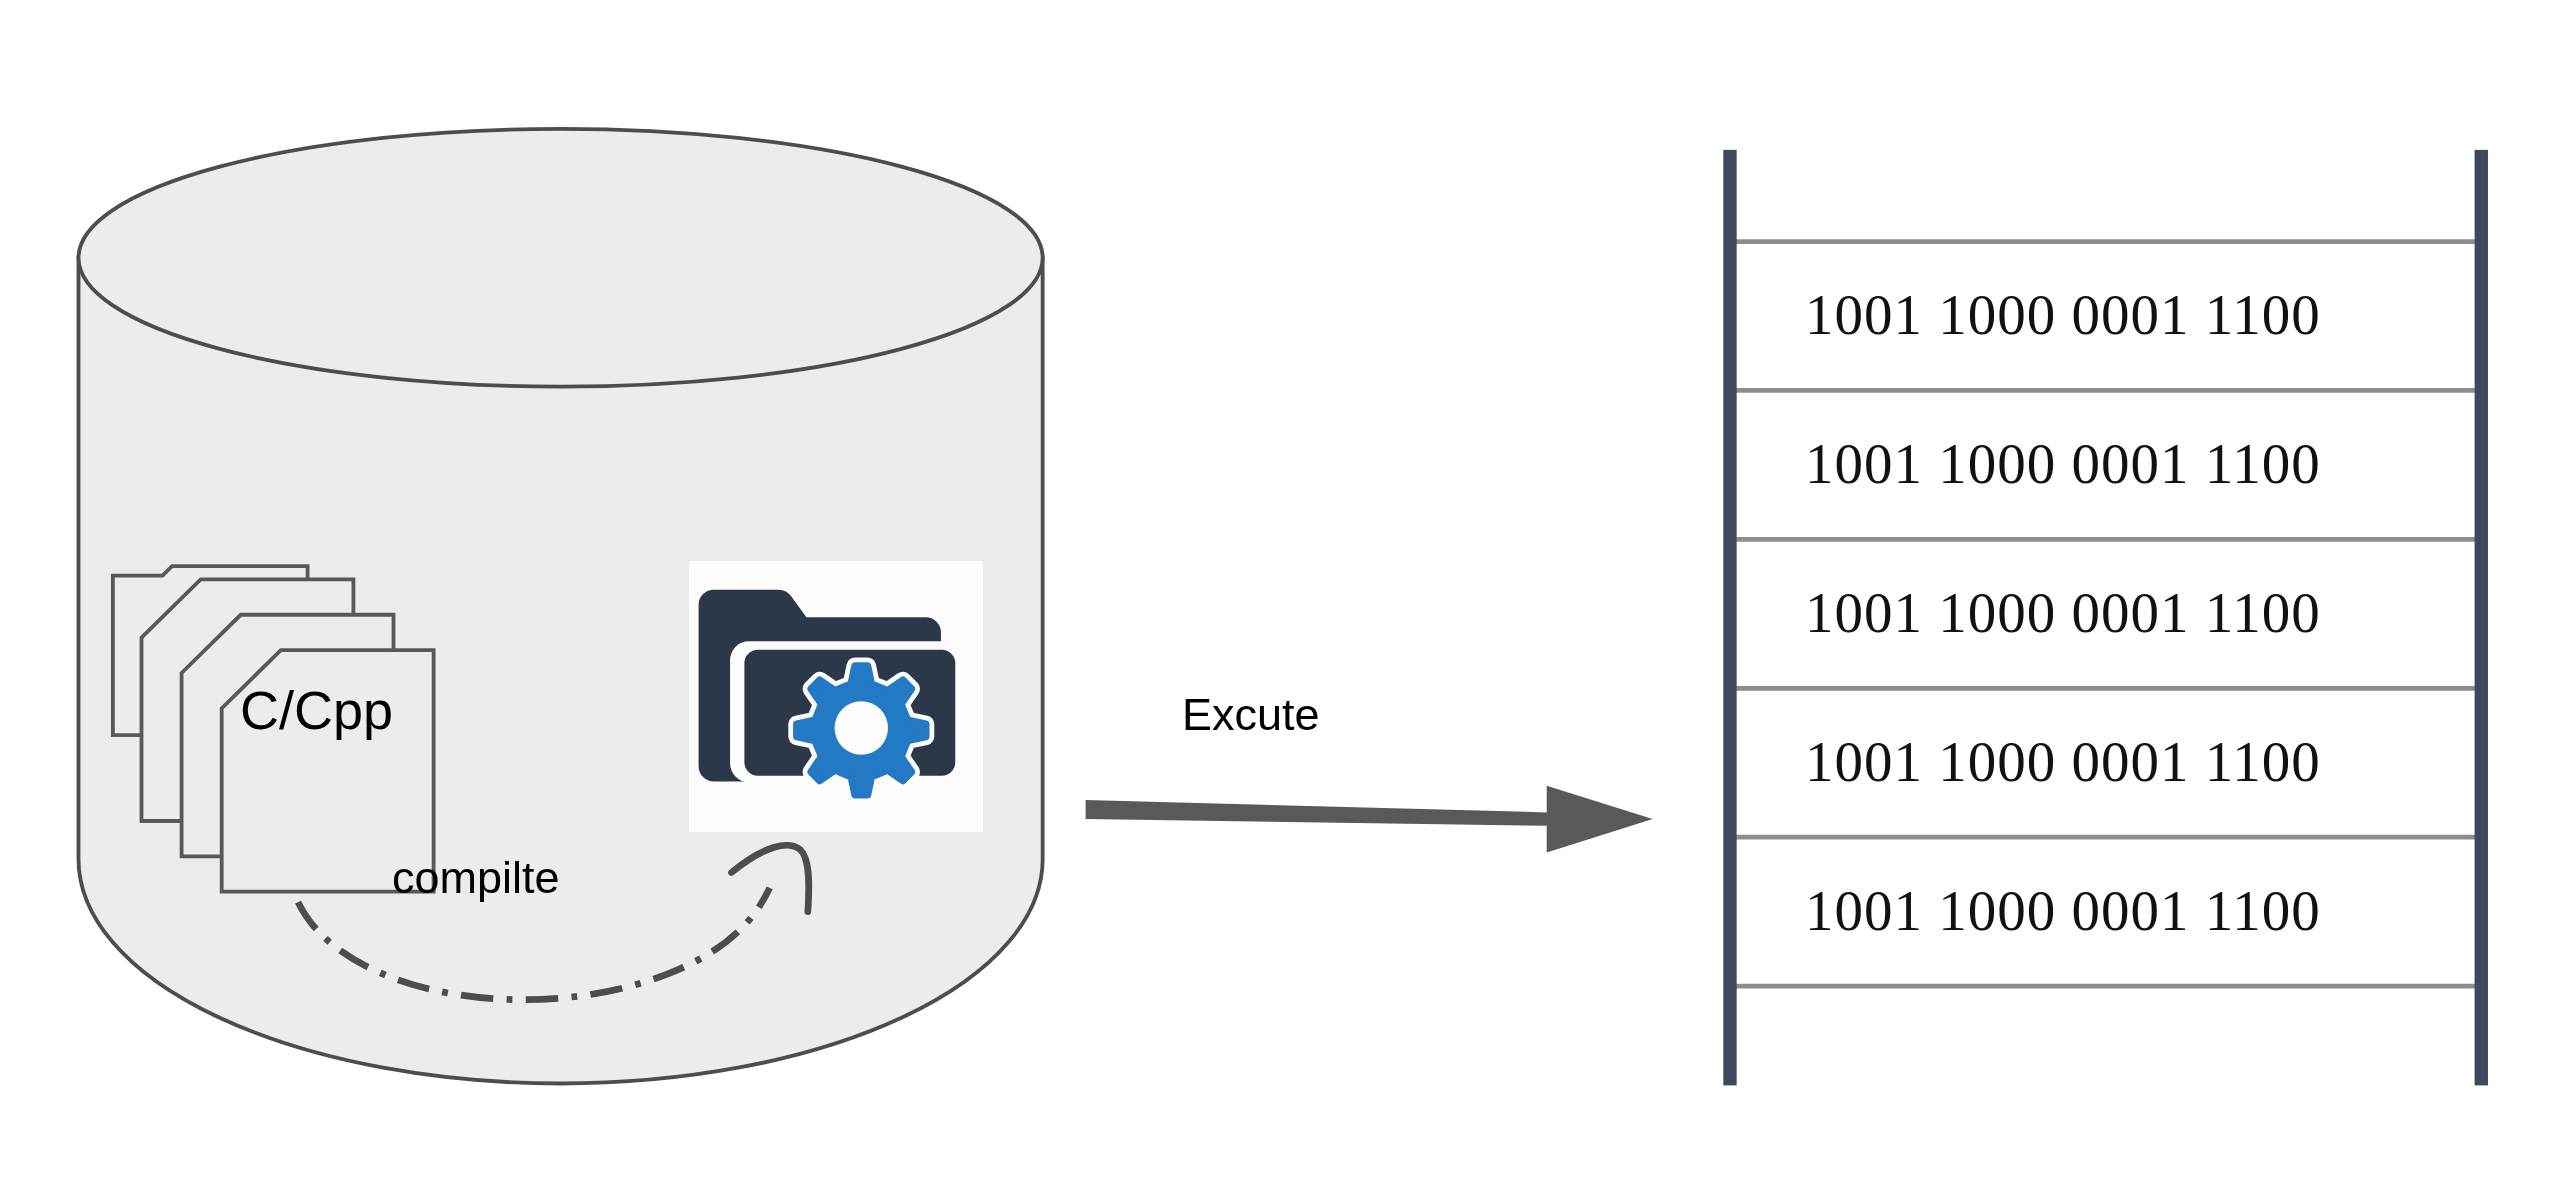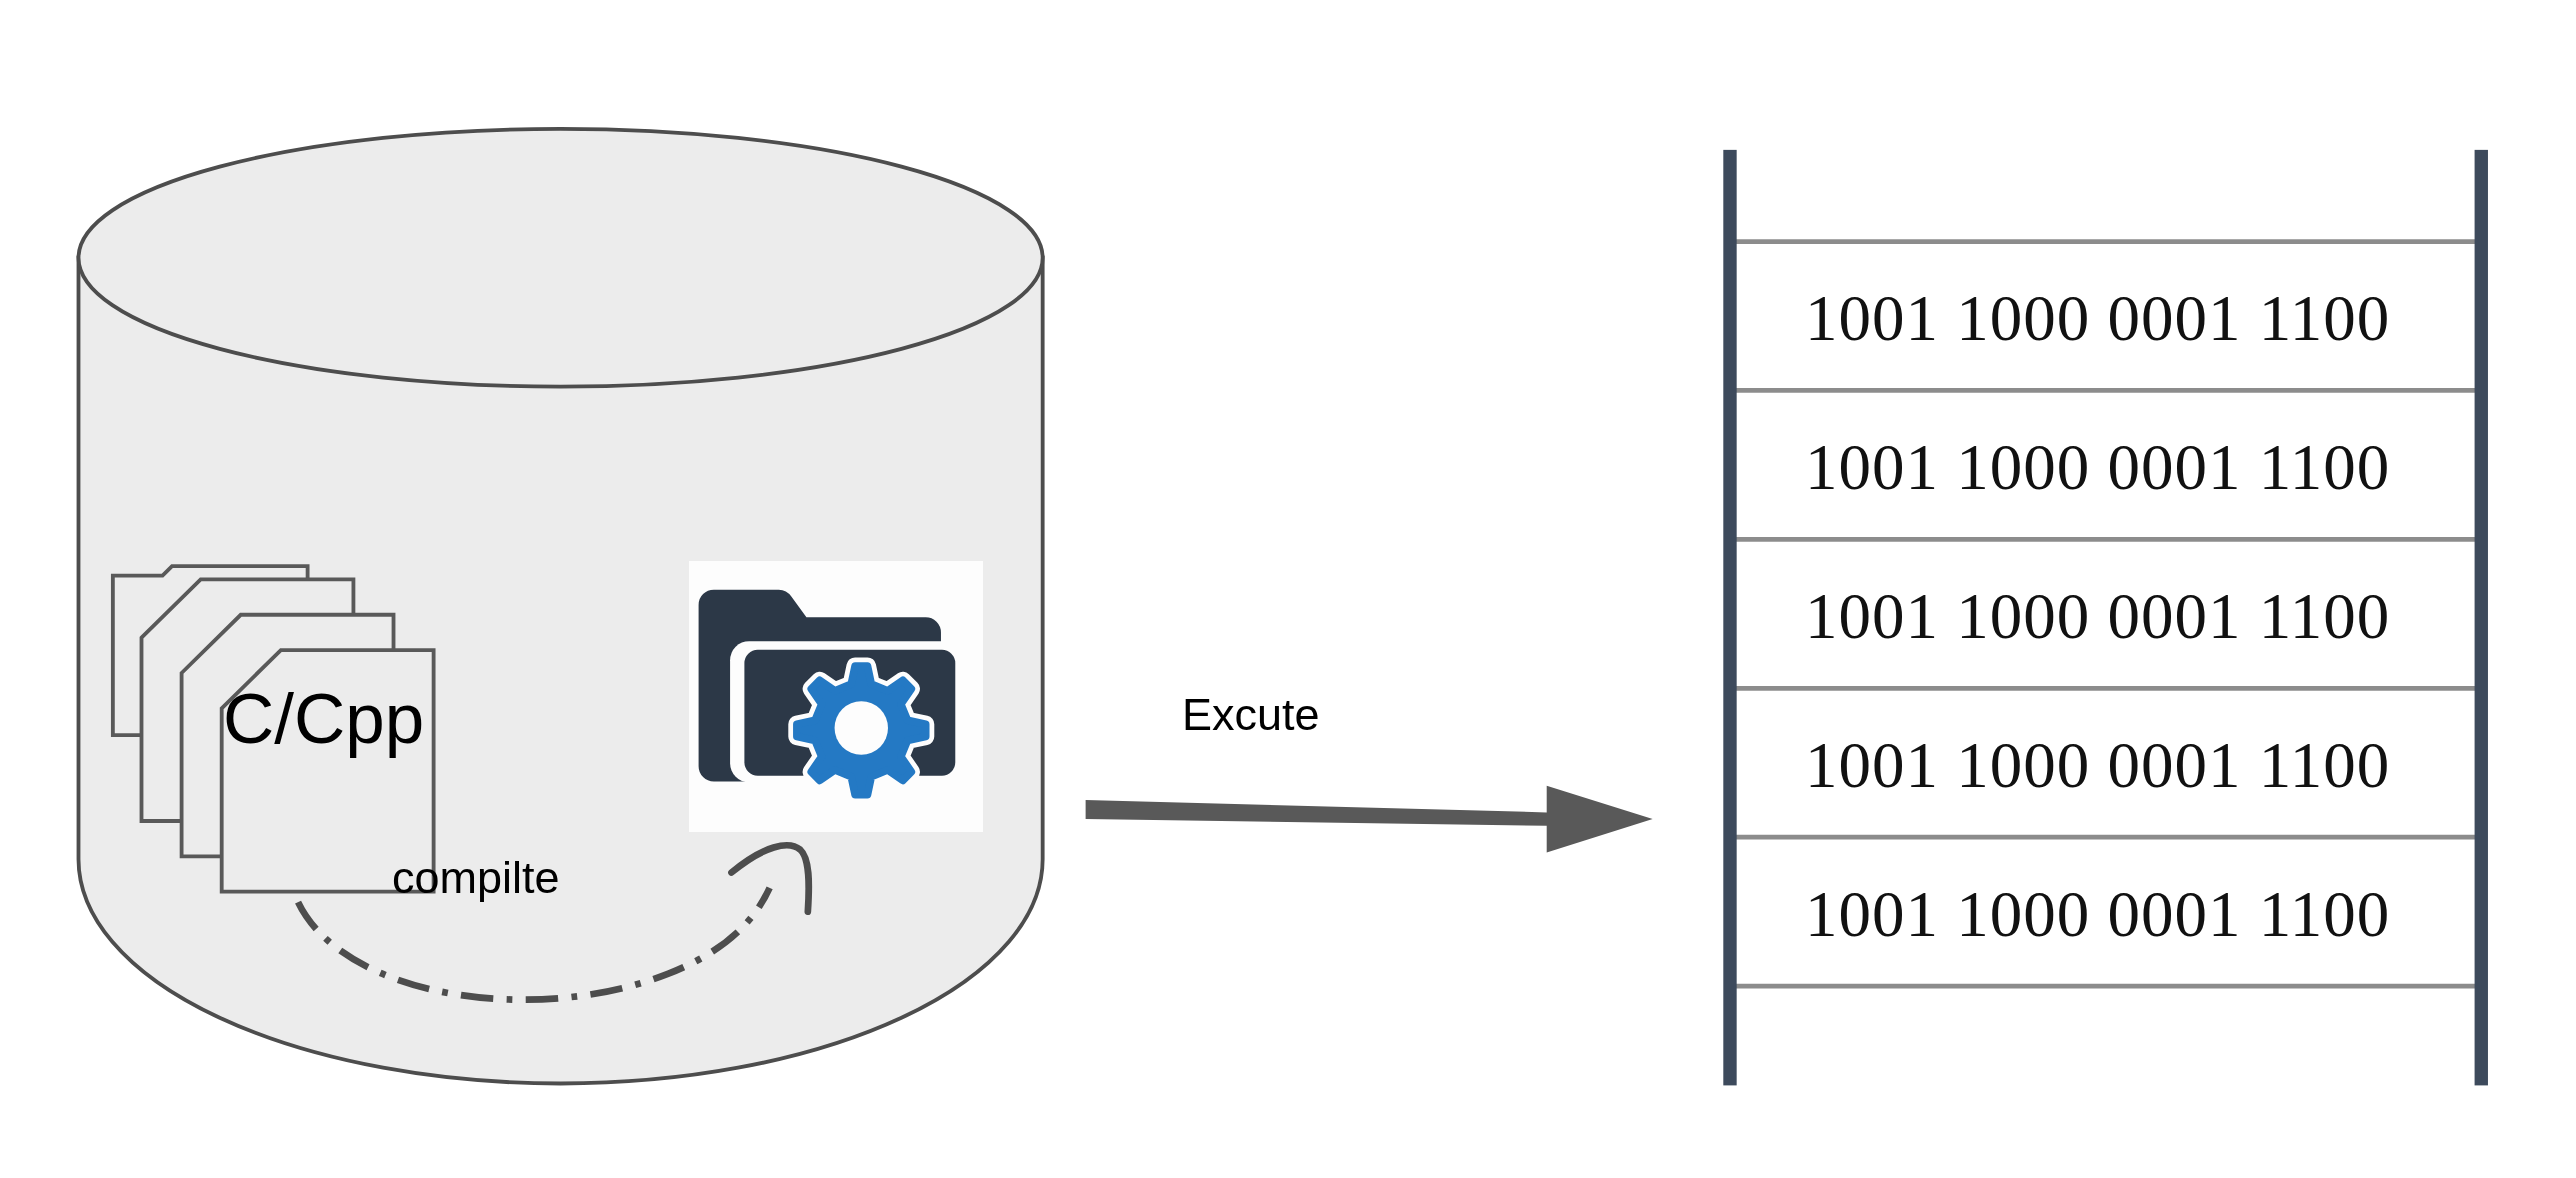--- a/index.html
+++ b/index.html
@@ -24,39 +24,39 @@
     height: 1178px;
   }
   .txt {
     position: absolute;
     white-space: pre;
     color: #000000;
     font-family: "Liberation Sans", sans-serif;
     line-height: 1;
   }
   .txt-ccpp {
-    font-size: 71px;
-    left: 223px;
+    font-size: 54px;
+    left: 240px;
     top: 683px;
   }
   .txt-compile {
     font-size: 45px;
     left: 392px;
     top: 855px;
   }
   .txt-excute {
     font-size: 45px;
     left: 1182px;
     top: 692px;
   }
   .bin-row {
     position: absolute;
     left: 1805px;
     font-family: "Liberation Serif", "DejaVu Serif", serif;
-    font-size: 65px;
+    font-size: 57px;
     letter-spacing: 1px;
     color: #111111;
     white-space: pre;
     line-height: 1;
   }
   .icon-box {
     position: absolute;
     left: 689px;
     top: 561px;
     width: 294px;

